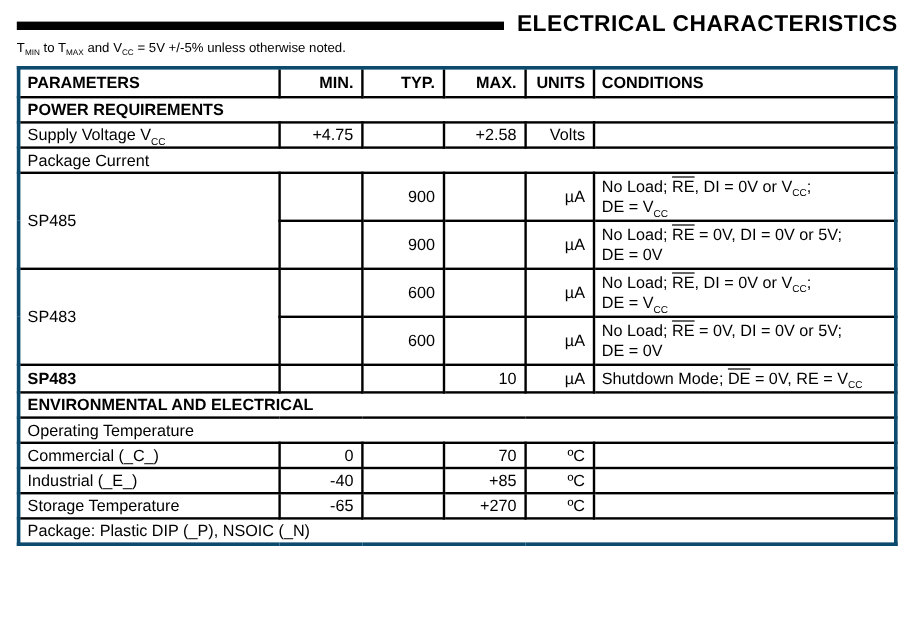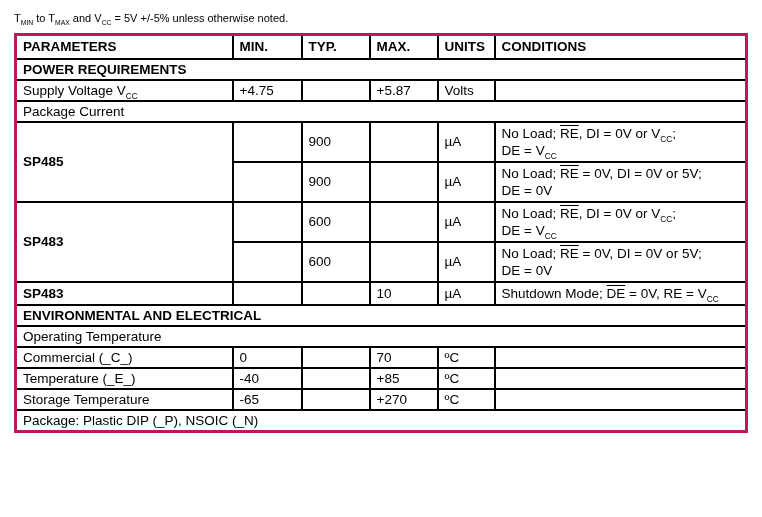--- a/index.html
+++ b/index.html
@@ -38,50 +38,54 @@
   }
   .note sub, .ec sub {
     font-size: 0.62em;
     line-height: 0;
   }
   table.ec {
     border-collapse: collapse;
     table-layout: fixed;
     width: 734px;
     margin-top: 6px;
-    border: 3px solid #be185d;
+    border: 3px solid #0c4a6e;
   }
   .ec td {
     border: 2px solid #000000;
     padding: 2px 6px;
     font-size: 13.5px;
     vertical-align: middle;
     overflow: hidden;
     white-space: nowrap;
   }
   .ec tr.hdr td { font-weight: bold; height: 24px; }
   .ec tr.sec td { font-weight: bold; height: 20px; }
   .ec tr.std td { height: 16px; }
   .ec tr.tall td { height: 40px; }
-  .center { text-align: left; }
+  .center { text-align: right; }
   .pname {
-    font-weight: bold;
+    font-weight: normal;
     padding-left: 62px;
     vertical-align: top;
     padding-top: 5px;
   }
   .pname1 { font-weight: bold; padding-left: 62px; }
   .cond { line-height: 17px; padding-left: 8px; margin-left: 36px; }
   .ov { text-decoration: overline; }
 </style>
 </head>
 <body>
 
 <div class="page">
 
+  <div class="masthead">
+    <div class="rule"></div>
+    <div class="title">ELECTRICAL CHARACTERISTICS</div>
+  </div>
 
   <div class="note"><span>T</span><sub>MIN</sub><span> to T</span><sub>MAX</sub><span> and V</span><sub>CC</sub><span> = 5V +/-5% unless otherwise noted.</span></div>
 
   <table class="ec">
     <colgroup>
       <col style="width:217px">
         <col style="width:69px">
         <col style="width:68px">
       <col style="width:68px">
         <col style="width:57px">
@@ -99,21 +103,21 @@
     </tr>
 
     <tr class="sec">
       <td colspan="6">POWER REQUIREMENTS</td>
     </tr>
 
     <tr class="std">
       <td><span>Supply Voltage V</span><sub>CC</sub></td>
       <td class="center">+4.75</td>
       <td class="center"></td>
-      <td class="center">+5.87</td>
+      <td class="center">+2.58</td>
       <td class="center">Volts</td>
       <td></td>
     </tr>
 
     <tr class="std">
       <td colspan="6">Package Current</td>
     </tr>
 
     <tr class="tall">
       <td class="pname" rowspan="2">SP485</td>
@@ -167,21 +171,21 @@
     <tr class="std">
       <td>Commercial (_C_)</td>
       <td class="center">0</td>
       <td class="center"></td>
       <td class="center">70</td>
       <td class="center">ºC</td>
       <td></td>
     </tr>
 
     <tr class="std">
-      <td>Temperature (_E_)</td>
+      <td>Industrial (_E_)</td>
       <td class="center">-40</td>
       <td class="center"></td>
       <td class="center">+85</td>
       <td class="center">ºC</td>
       <td></td>
     </tr>
 
     <tr class="std">
       <td>Storage Temperature</td>
       <td class="center">-65</td>

